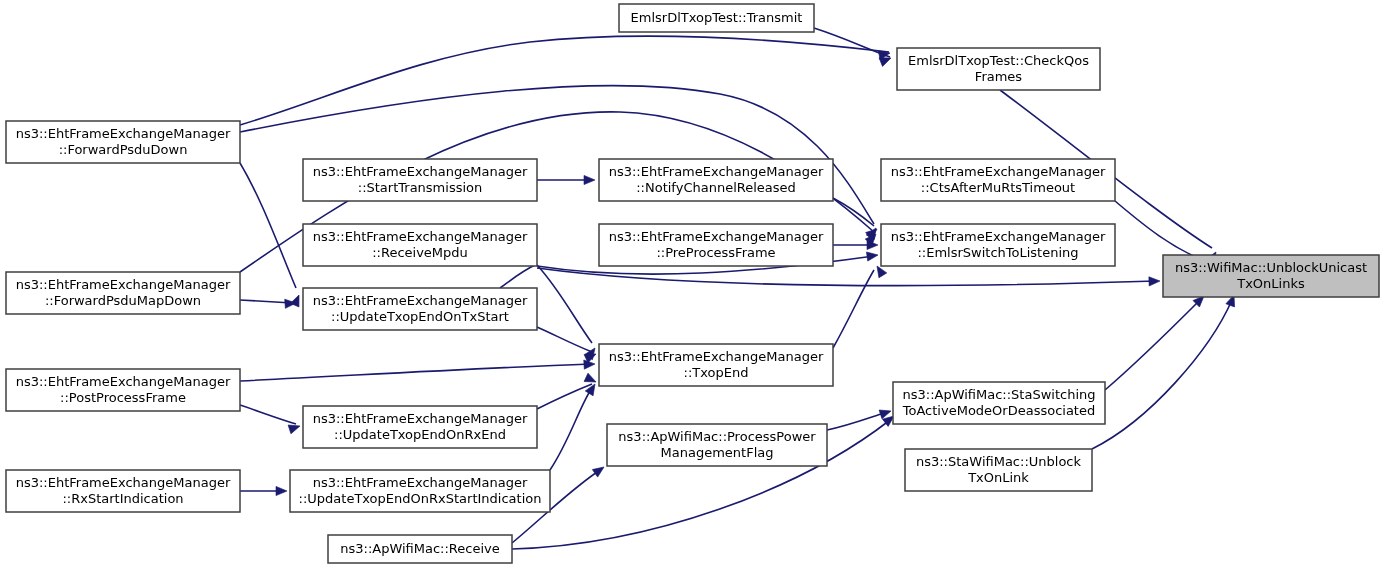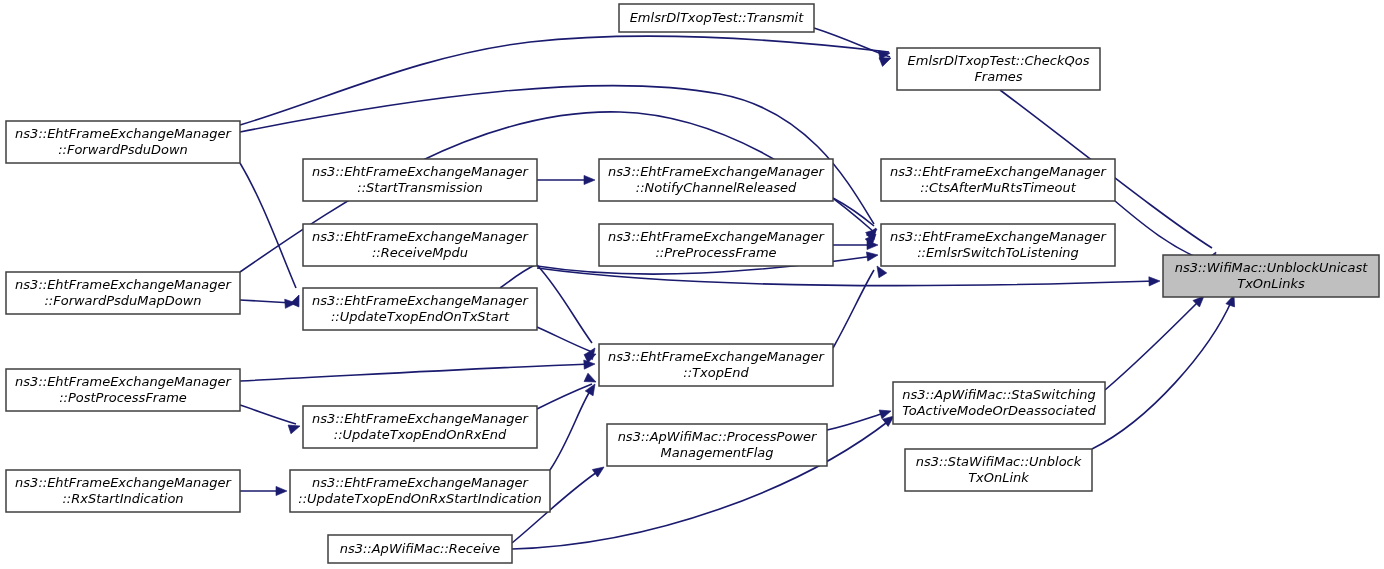--- a/index.html
+++ b/index.html
@@ -9,21 +9,20 @@
   }
   body {
     font-family: "DejaVu Sans", sans-serif;
   }
   #canvas {
     position: relative;
     width: 1384px;
     height: 569px;
     background: #ffffff;
     overflow: hidden;
-    font-style: italic;
   }
   svg.graph {
     position: absolute;
     left: 0;
     top: 0;
     width: 1384px;
     height: 569px;
   }
   .edge-path {
     fill: none;

